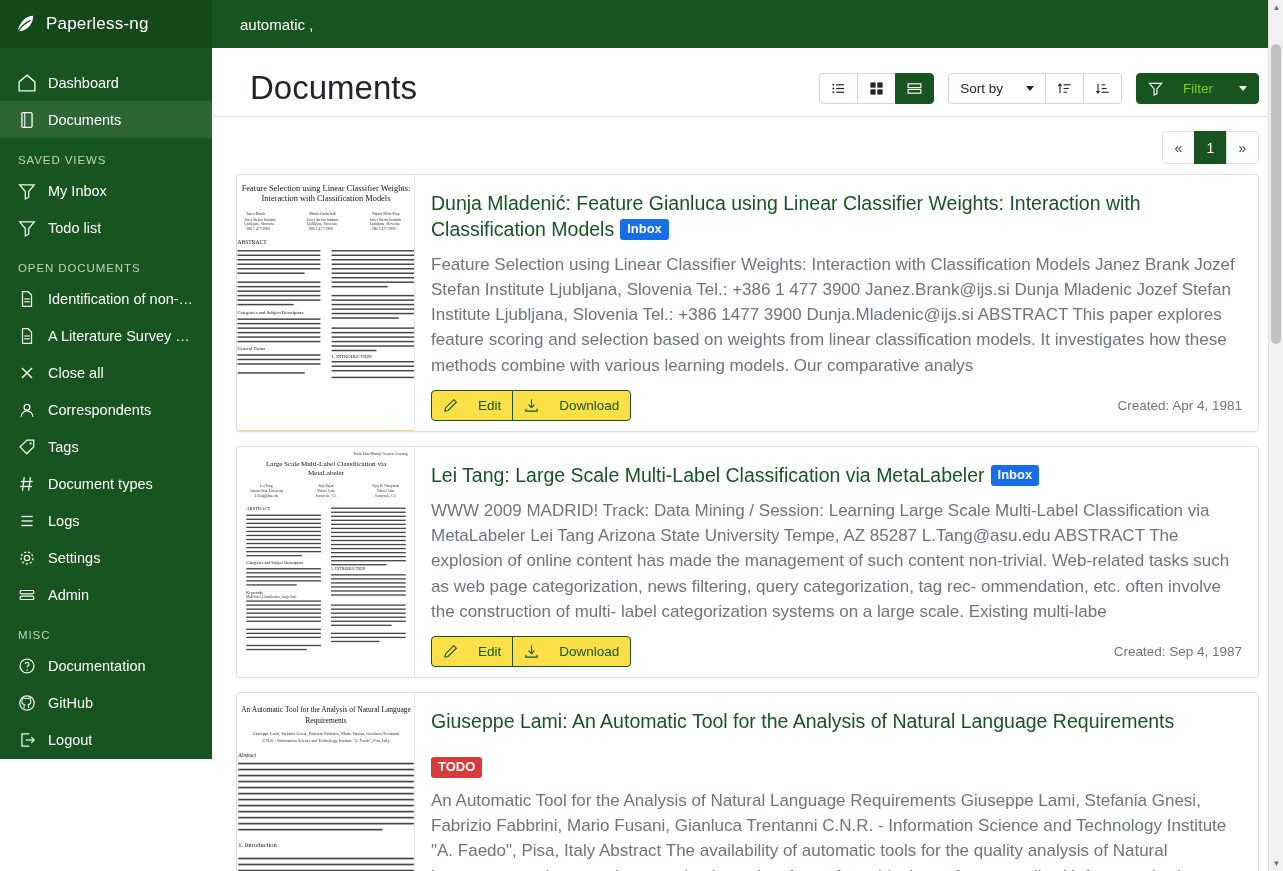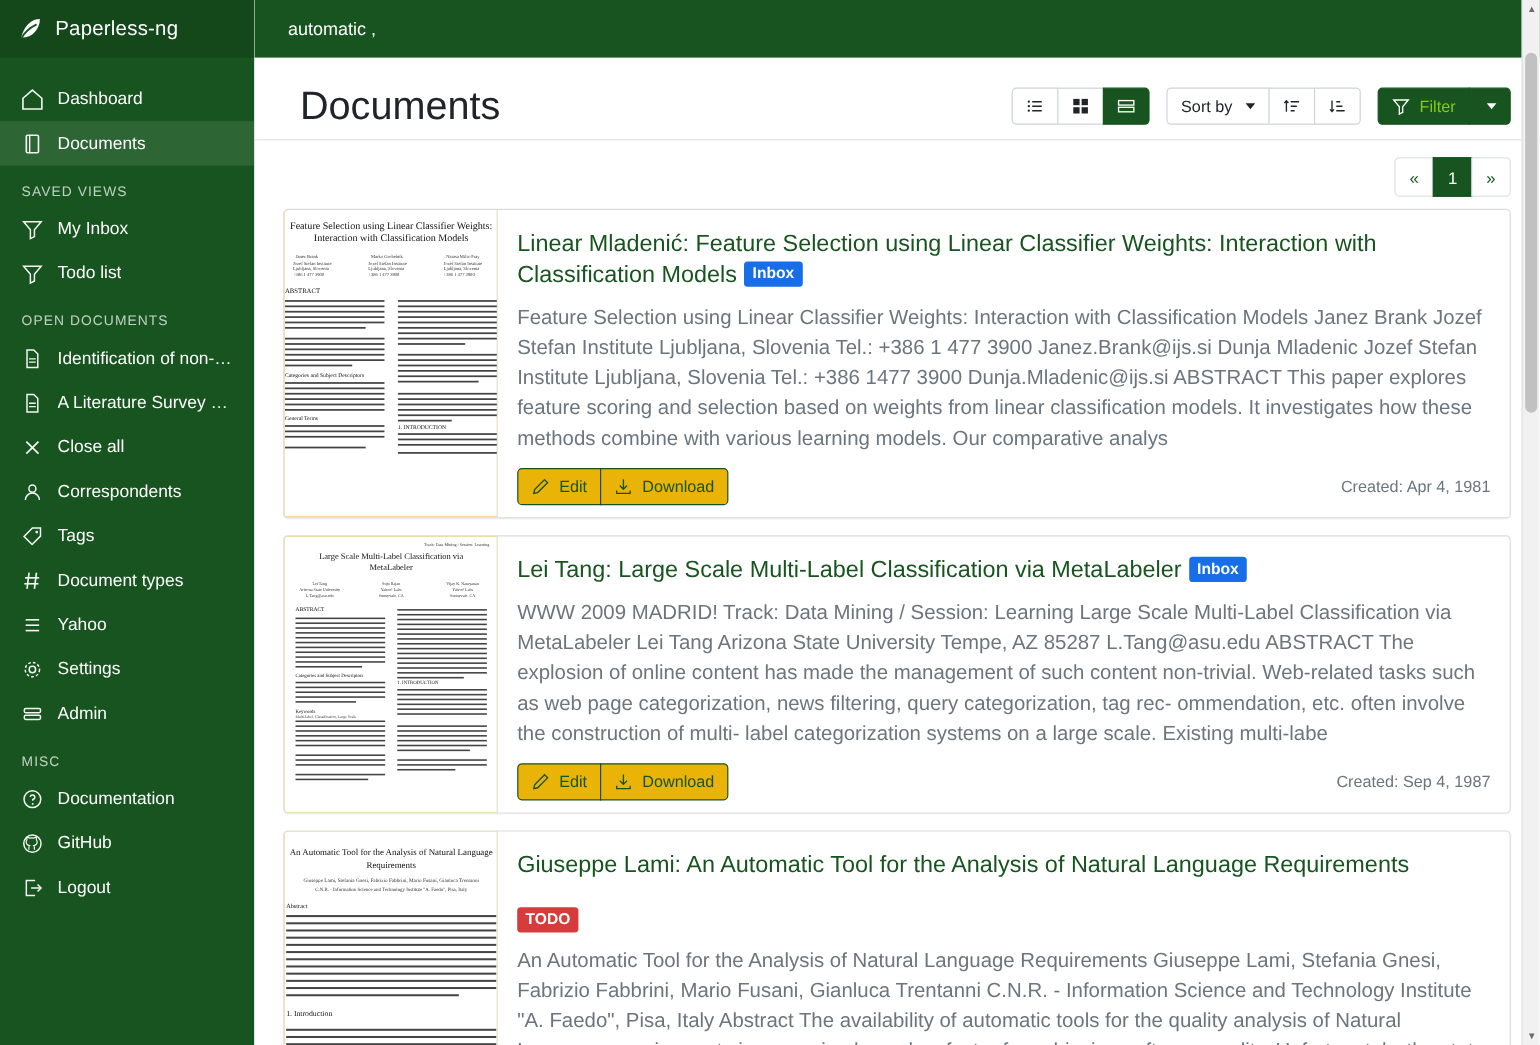--- a/index.html
+++ b/index.html
@@ -12,21 +12,21 @@
     color: #212529;
   }
   .app { display: flex; width: 1283px; height: 871px; position: relative; }
 
   
   .sidebar {
     width: 212px;
     background: #17541f;
     color: #ffffff;
     flex: 0 0 212px;
-    height: 871px;
+    height: 759px;
     overflow: hidden;
   }
   .brand {
     height: 48px;
     display: flex;
     align-items: center;
     gap: 10px;
     padding: 0 14px;
     background: #14481b;
   }
@@ -102,29 +102,29 @@
   .btn-group { display: flex; }
   .btn {
     border: 1px solid #ced4da;
     background: #ffffff;
     color: #212529;
     font-size: 13.5px;
     height: 31px;
     padding: 0 11px;
     display: inline-flex;
     align-items: center;
-    gap: 8px;
+    gap: 20px;
     cursor: pointer;
     font-family: "Liberation Sans", sans-serif;
   }
   .btn-group .btn { border-radius: 0; margin-left: -1px; }
   .btn-group .btn:first-child { border-radius: 4px 0 0 4px; margin-left: 0; }
   .btn-group .btn:last-child { border-radius: 0 4px 4px 0; }
   .btn.active { background: #17541f; border-color: #17541f; color: #ffffff; }
-  .btn.outline-green { color: #17541f; border-color: #17541f; background: #eab308; }
+  .btn.outline-green { color: #17541f; border-color: #17541f; background: #fde047; }
   .btn.filled-green { background: #17541f; border-color: #17541f; color: #84cc16; }
   .btn.filled-green .caret { border-top-color: #fff; }
   .caret {
     width: 0; height: 0;
     border-left: 4px solid transparent;
     border-right: 4px solid transparent;
     border-top: 5px solid #212529;
     display: inline-block;
     margin-left: 3px;
   }
@@ -360,21 +360,21 @@
         <span class="nav-label">Document types</span>
       </div>
       <div class="nav-item">
         <span class="nav-icon">
           <svg viewBox="0 0 16 16" width="18" height="18">
               <line x1="3" y1="4" x2="13" y2="4" stroke="#fff" stroke-width="1.2"></line>
               <line x1="3" y1="8" x2="13" y2="8" stroke="#fff" stroke-width="1.2"></line>
               <line x1="3" y1="12" x2="13" y2="12" stroke="#fff" stroke-width="1.2"></line>
             </svg>
         </span>
-        <span class="nav-label">Yahoo</span>
+        <span class="nav-label">Logs</span>
       </div>
       <div class="nav-item">
         <span class="nav-icon">
           <svg viewBox="0 0 16 16" width="18" height="18">
               <circle cx="8" cy="8" r="2.4" fill="none" stroke="#fff" stroke-width="1.1"></circle>
               <circle cx="8" cy="8" r="5.3" fill="none" stroke="#fff" stroke-width="1.1" stroke-dasharray="2 1.6"></circle>
             </svg>
         </span>
         <span class="nav-label">Settings</span>
       </div>
@@ -592,21 +592,21 @@
                 <rect x="10" y="176" width="60" height="1.3"></rect>
                   <rect x="94" y="180" width="74" height="1.3"></rect>
               </g>
               <text x="10" y="124" font-size="4.2" fill="#111" font-family="Liberation Serif, serif">Categories and Subject Descriptors</text>
               <text x="10" y="156" font-size="4.2" fill="#111" font-family="Liberation Serif, serif">General Terms</text>
               <text x="94" y="163" font-size="4.2" fill="#111" font-family="Liberation Serif, serif">1. INTRODUCTION</text>
             </svg>
           </div>
           <div class="card-body">
             <div class="card-title">
-              <span>Linear Mladenić: Feature Selection using Linear Classifier Weights: Interaction with Classification Models</span><span class="tag" style="background:#186de8">Inbox</span>
+              <span>Dunja Mladenić: Feature Gianluca using Linear Classifier Weights: Interaction with Classification Models</span><span class="tag" style="background:#186de8">Inbox</span>
             </div>
             <div class="card-text">Feature Selection using Linear Classifier Weights: Interaction with Classification Models Janez Brank Jozef Stefan Institute Ljubljana, Slovenia Tel.: +386 1 477 3900 Janez.Brank@ijs.si Dunja Mladenic Jozef Stefan Institute Ljubljana, Slovenia Tel.: +386 1477 3900 Dunja.Mladenic@ijs.si ABSTRACT This paper explores feature scoring and selection based on weights from linear classification models. It investigates how these methods combine with various learning models. Our comparative analys</div>
             <div class="card-footer-row">
               <div class="card-actions">
                 <button class="btn outline-green" style="border-radius:4px 0 0 4px">
                   <span class="icon-sm">
                     <svg viewBox="0 0 16 16" width="15" height="15">
                         <path d="M11.5 1.8 l2.7 2.7 L5.4 13.3 l-3.4 .7 .7-3.4 Z" fill="none" stroke="#17541f" stroke-width="1.2"></path>
                       </svg>
                   </span>

